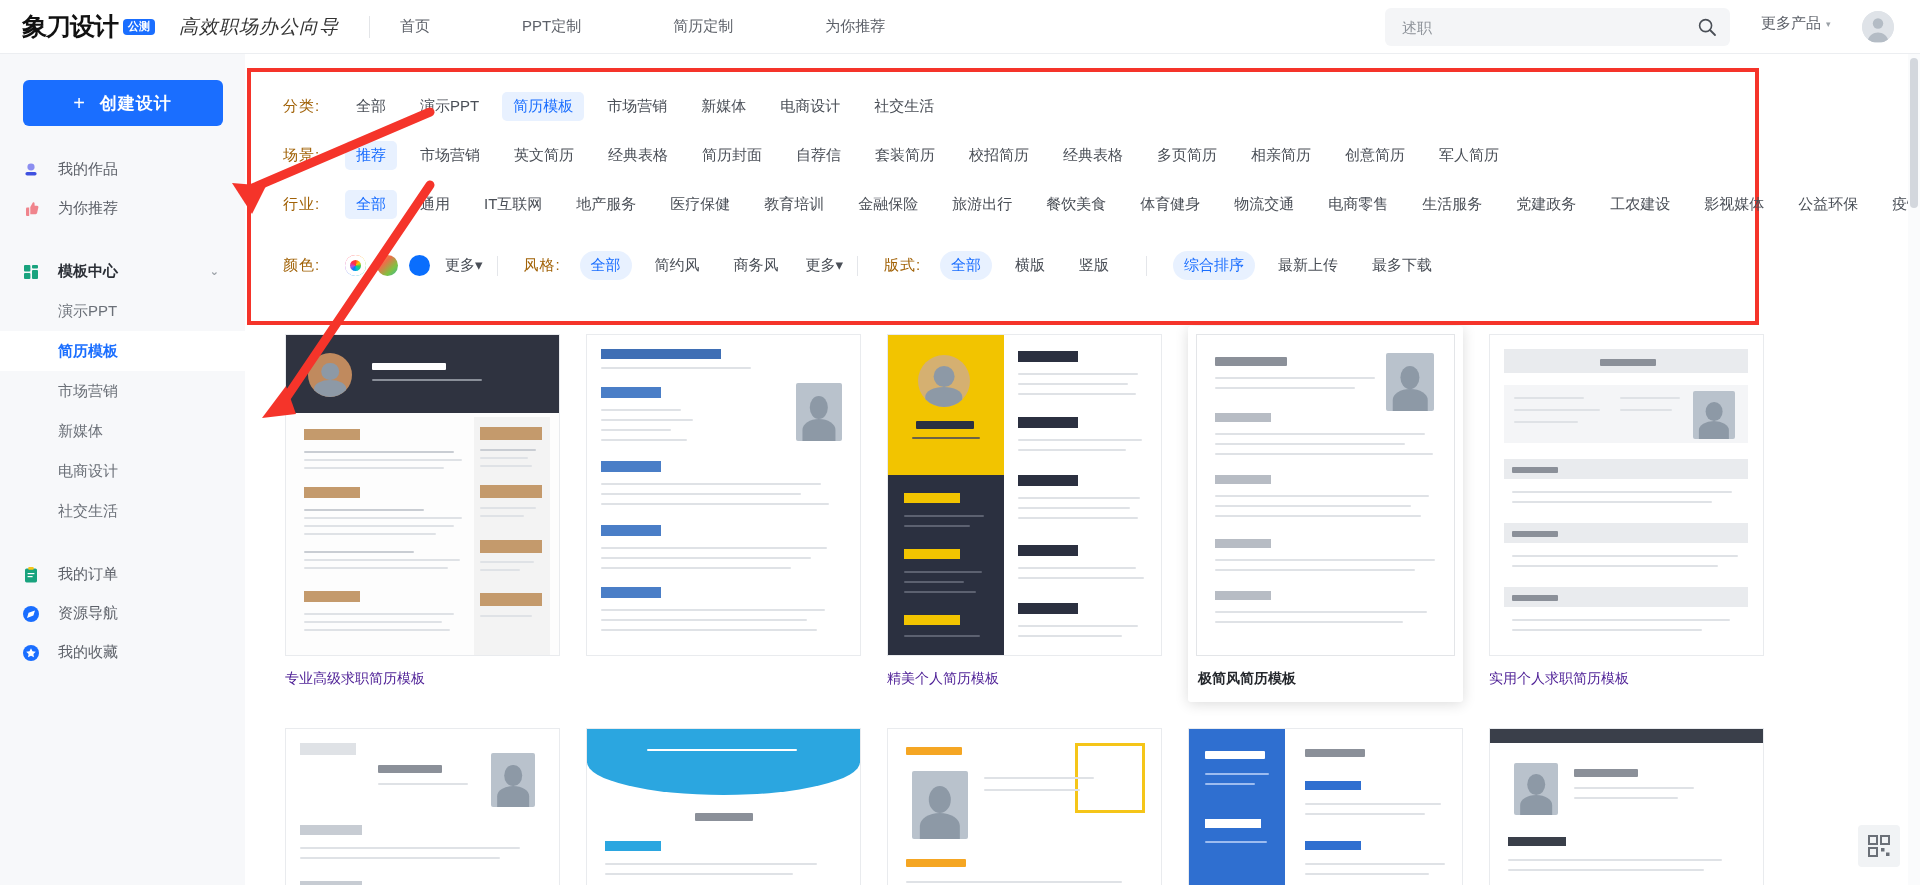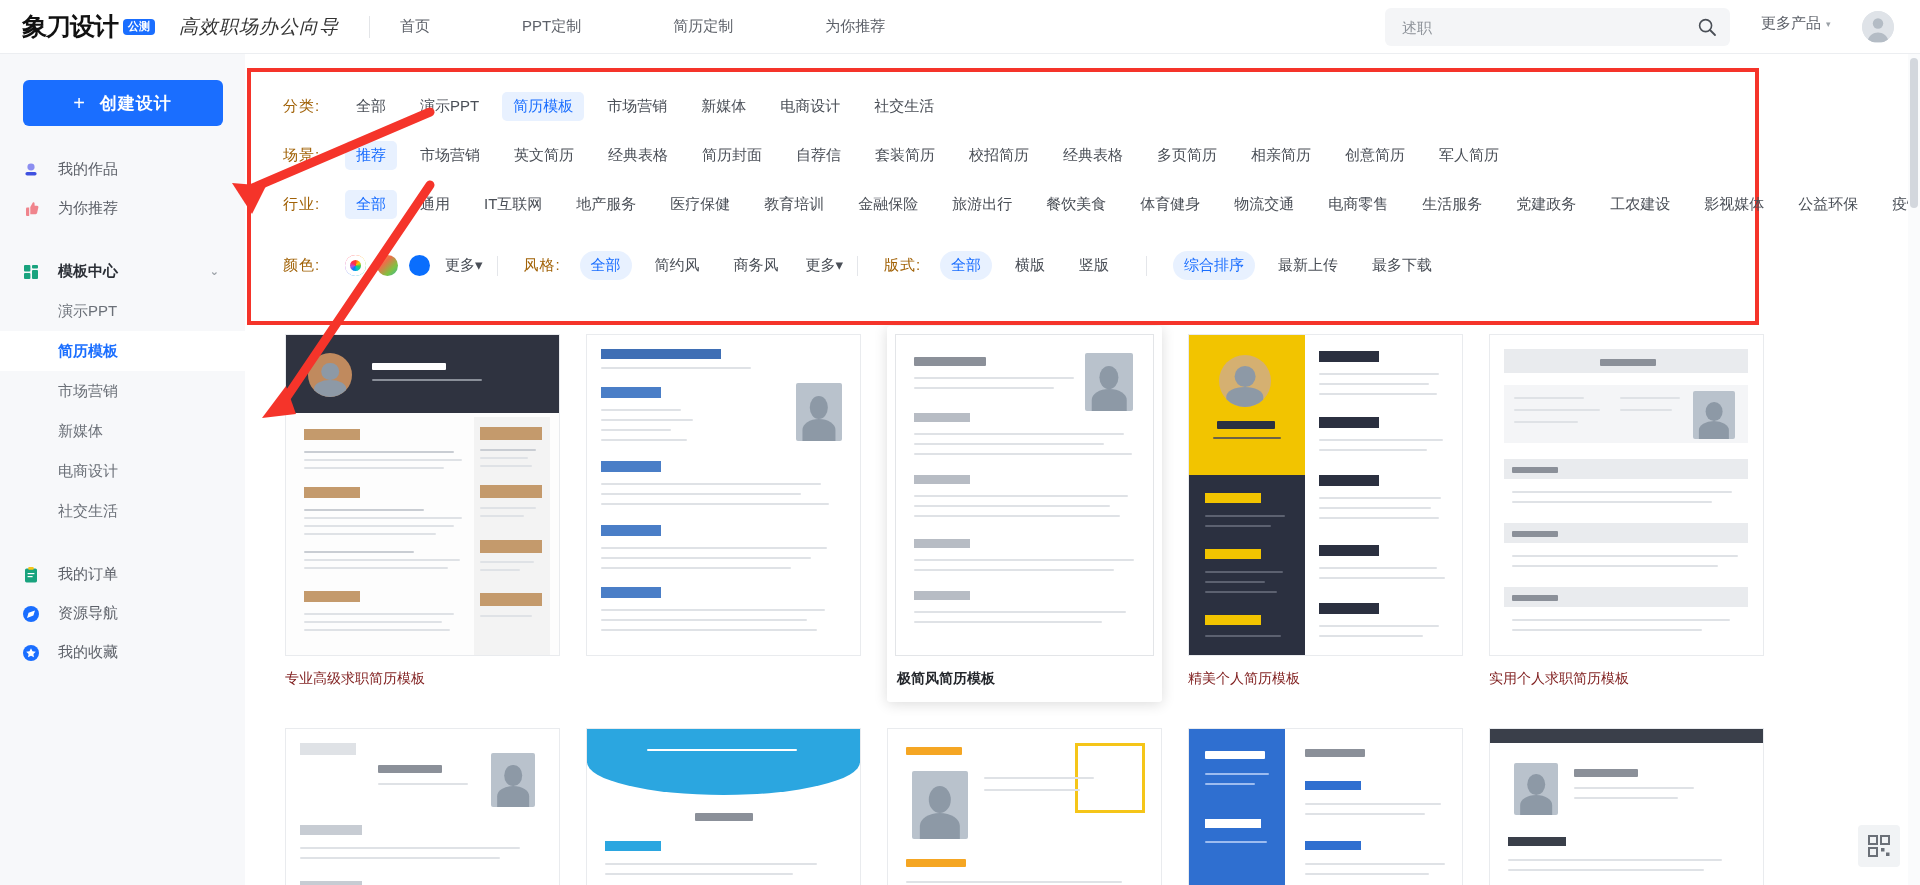--- a/index.html
+++ b/index.html
@@ -118,21 +118,21 @@
   .card.featured{
     background:#fff; box-shadow:0 2px 14px rgba(0,0,0,.14); border-radius:3px;
     padding:8px 8px 0; margin-top:-8px;
   }
   .thumb{
     width:100%; height:322px; background:#fff; border:1px solid #e9ebee;
     overflow:hidden; position:relative; cursor:pointer;
   }
   .card.featured .thumb{ border-color:#e3e5e8; }
   .card-title{
-    margin-top:12px; font-size:14px; color:#7f1d1d; line-height:20px;
+    margin-top:12px; font-size:14px; color:#4c1d95; line-height:20px;
     padding-bottom:14px;
   }
   .card.featured .card-title{ font-weight:bold; color:#23262b; padding-left:2px; }
 
   
   .mini{ position:absolute; inset:0; }
   .txt-line{ position:absolute; background:#c9cdd3; height:2px; border-radius:1px; }
   .txt-line.dark{ background:#8b9099; }
   .txt-line.light{ background:#dfe2e6; }
   .photo{ position:absolute; background:#b9c2cc; border-radius:2px; overflow:hidden; }
@@ -348,46 +348,20 @@
           <div class="txt-line light" style="left:14px;top:222px;width:210px"></div>
           <div class="txt-line light" style="left:14px;top:232px;width:190px"></div>
           <div style="position:absolute;left:14px;top:252px;width:60px;height:11px;background:#4a7ec7"></div>
           <div class="txt-line light" style="left:14px;top:274px;width:224px"></div>
           <div class="txt-line light" style="left:14px;top:284px;width:206px"></div>
           <div class="txt-line light" style="left:14px;top:294px;width:216px"></div>
         </div>
       </div>
     </div>
 
-    <div class="card featured">
-      <div class="thumb">
-        <div class="mini">
-          <div class="txt-line dark" style="left:18px;top:22px;width:72px;height:9px"></div>
-          <div class="photo" style="right:20px;top:18px;width:48px;height:58px"></div>
-          <div class="txt-line light" style="left:18px;top:42px;width:160px"></div>
-          <div class="txt-line light" style="left:18px;top:52px;width:140px"></div>
-          <div style="position:absolute;left:18px;top:78px;width:56px;height:9px;background:#b7bcc4"></div>
-          <div class="txt-line light" style="left:18px;top:98px;width:210px"></div>
-          <div class="txt-line light" style="left:18px;top:108px;width:190px"></div>
-          <div class="txt-line light" style="left:18px;top:118px;width:218px"></div>
-          <div style="position:absolute;left:18px;top:140px;width:56px;height:9px;background:#b7bcc4"></div>
-          <div class="txt-line light" style="left:18px;top:160px;width:214px"></div>
-          <div class="txt-line light" style="left:18px;top:170px;width:196px"></div>
-          <div class="txt-line light" style="left:18px;top:180px;width:206px"></div>
-          <div style="position:absolute;left:18px;top:204px;width:56px;height:9px;background:#b7bcc4"></div>
-          <div class="txt-line light" style="left:18px;top:224px;width:220px"></div>
-          <div class="txt-line light" style="left:18px;top:234px;width:200px"></div>
-          <div style="position:absolute;left:18px;top:256px;width:56px;height:9px;background:#b7bcc4"></div>
-          <div class="txt-line light" style="left:18px;top:276px;width:212px"></div>
-          <div class="txt-line light" style="left:18px;top:286px;width:188px"></div>
-        </div>
-      </div>
-      <div class="card-title">极简风简历模板</div>
-    </div>
-
     <div class="card">
       <div class="thumb">
         <div class="mini">
           <div style="position:absolute;left:0;top:0;width:116px;height:140px;background:#f2c400"></div>
           <div style="position:absolute;left:0;top:140px;width:116px;height:192px;background:#2b3040"></div>
           <div class="photo" style="left:30px;top:20px;width:52px;height:52px;border-radius:50%;background:#d5b071"></div>
           <div class="txt-line dark" style="left:28px;top:86px;width:58px;height:8px;background:#2b3040"></div>
           <div class="txt-line" style="left:24px;top:102px;width:68px;background:#6b6247"></div>
           <div style="position:absolute;left:16px;top:158px;width:56px;height:10px;background:#f2c400"></div>
           <div class="txt-line" style="left:16px;top:180px;width:80px;background:#5c6170"></div>
@@ -413,20 +387,46 @@
           <div class="txt-line light" style="left:130px;top:232px;width:118px"></div>
           <div class="txt-line light" style="left:130px;top:242px;width:126px"></div>
           <div style="position:absolute;left:130px;top:268px;width:60px;height:11px;background:#2b3040"></div>
           <div class="txt-line light" style="left:130px;top:290px;width:120px"></div>
           <div class="txt-line light" style="left:130px;top:300px;width:104px"></div>
         </div>
       </div>
       <div class="card-title">精美个人简历模板</div>
     </div>
 
+    <div class="card featured">
+      <div class="thumb">
+        <div class="mini">
+          <div class="txt-line dark" style="left:18px;top:22px;width:72px;height:9px"></div>
+          <div class="photo" style="right:20px;top:18px;width:48px;height:58px"></div>
+          <div class="txt-line light" style="left:18px;top:42px;width:160px"></div>
+          <div class="txt-line light" style="left:18px;top:52px;width:140px"></div>
+          <div style="position:absolute;left:18px;top:78px;width:56px;height:9px;background:#b7bcc4"></div>
+          <div class="txt-line light" style="left:18px;top:98px;width:210px"></div>
+          <div class="txt-line light" style="left:18px;top:108px;width:190px"></div>
+          <div class="txt-line light" style="left:18px;top:118px;width:218px"></div>
+          <div style="position:absolute;left:18px;top:140px;width:56px;height:9px;background:#b7bcc4"></div>
+          <div class="txt-line light" style="left:18px;top:160px;width:214px"></div>
+          <div class="txt-line light" style="left:18px;top:170px;width:196px"></div>
+          <div class="txt-line light" style="left:18px;top:180px;width:206px"></div>
+          <div style="position:absolute;left:18px;top:204px;width:56px;height:9px;background:#b7bcc4"></div>
+          <div class="txt-line light" style="left:18px;top:224px;width:220px"></div>
+          <div class="txt-line light" style="left:18px;top:234px;width:200px"></div>
+          <div style="position:absolute;left:18px;top:256px;width:56px;height:9px;background:#b7bcc4"></div>
+          <div class="txt-line light" style="left:18px;top:276px;width:212px"></div>
+          <div class="txt-line light" style="left:18px;top:286px;width:188px"></div>
+        </div>
+      </div>
+      <div class="card-title">极简风简历模板</div>
+    </div>
+
     <div class="card">
       <div class="thumb">
         <div class="mini">
           <div style="position:absolute;left:14px;top:14px;width:244px;height:24px;background:#e9ebee"></div>
           <div class="txt-line dark" style="left:110px;top:24px;width:56px;height:7px"></div>
           <div style="position:absolute;left:14px;top:50px;width:244px;height:58px;background:#f4f5f7"></div>
           <div class="photo" style="right:28px;top:56px;width:42px;height:48px"></div>
           <div class="txt-line light" style="left:24px;top:62px;width:70px"></div>
           <div class="txt-line light" style="left:24px;top:74px;width:86px"></div>
           <div class="txt-line light" style="left:24px;top:86px;width:64px"></div>

